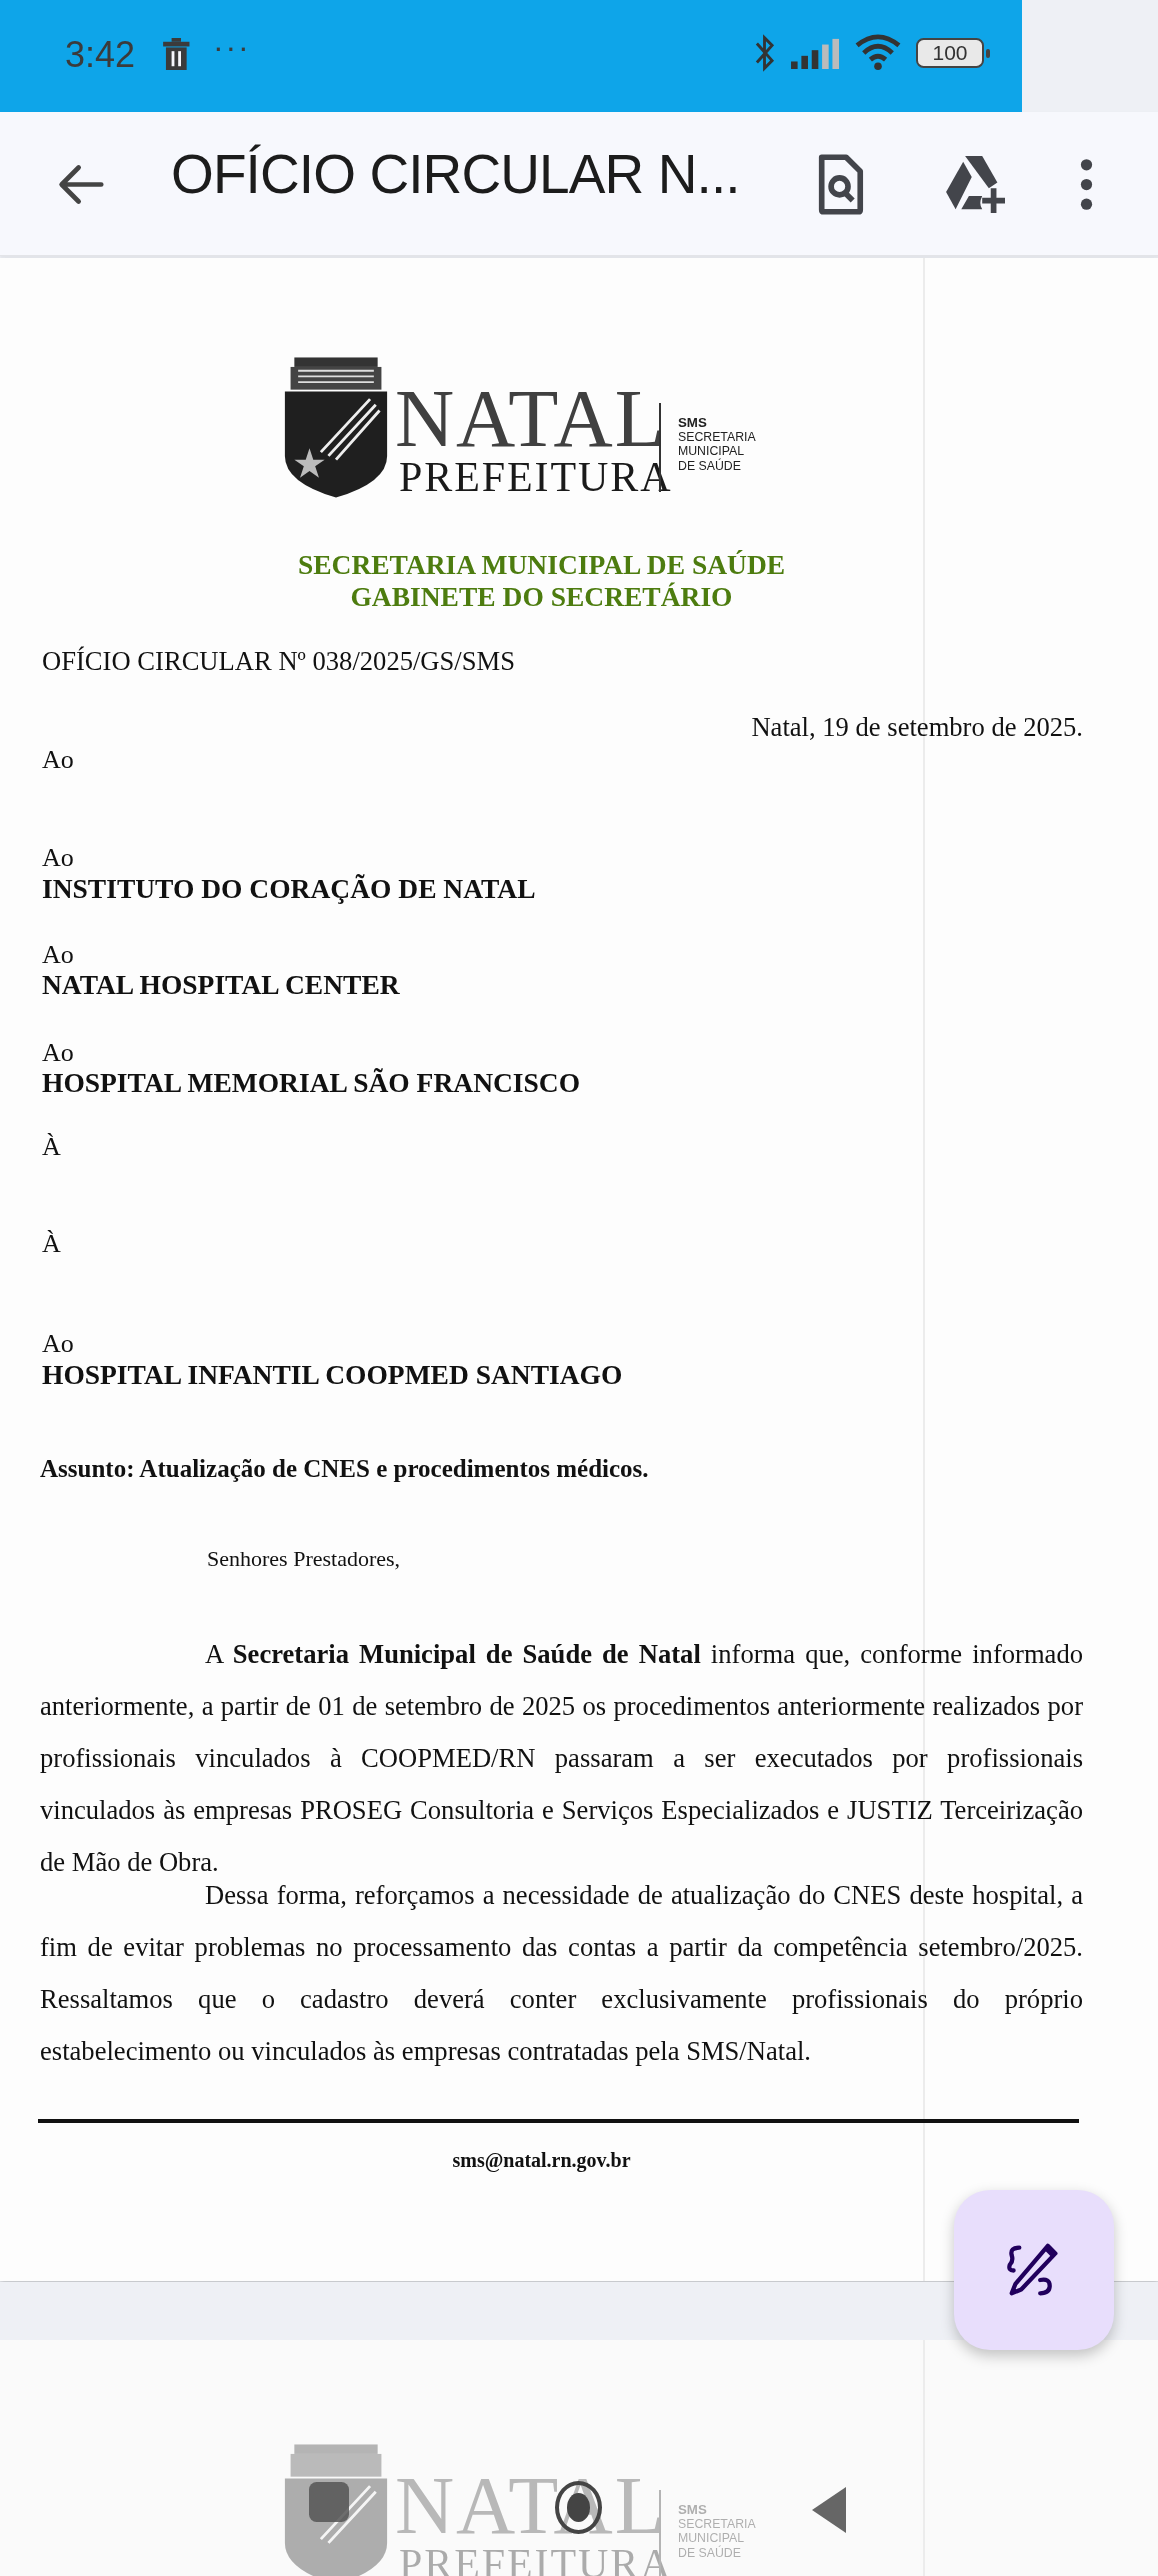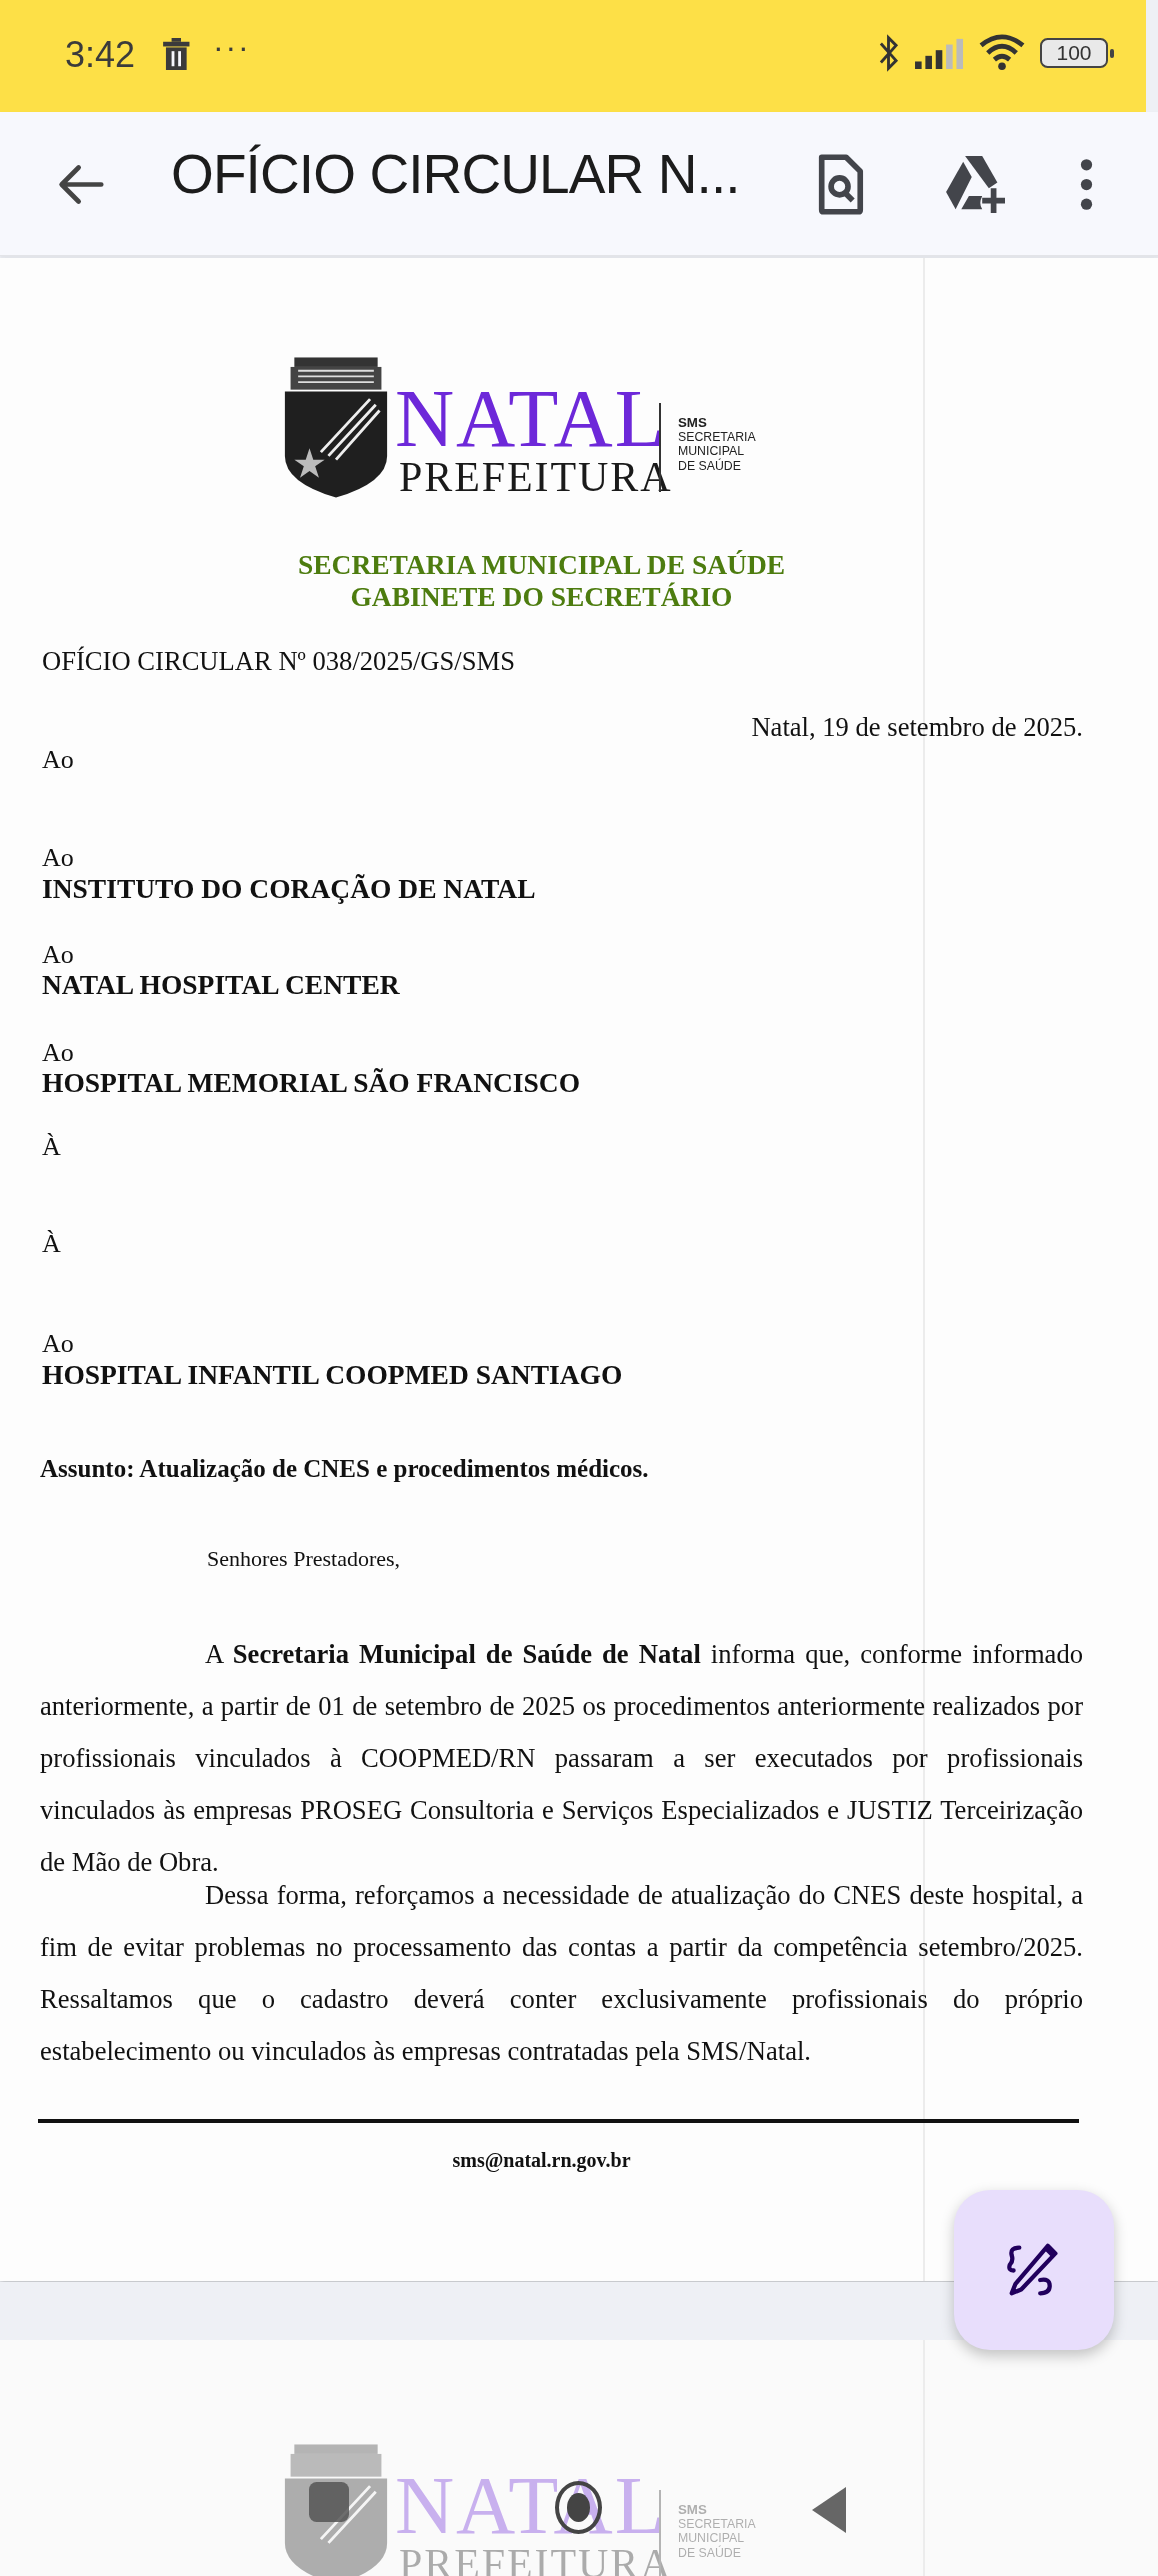--- a/index.html
+++ b/index.html
@@ -1,40 +1,40 @@
 <!DOCTYPE html>
 <html style="font-size:15px"><head>
 <meta charset="utf-8">
 <style>
   * { box-sizing: border-box; margin: 0; padding: 0; }
   html, body { width: 1159px; height: 2576px; overflow: hidden; background: #eef0f5; }
   body { position: relative; font-family: "Liberation Sans", sans-serif; color: #1f1f1f; }
 
   
-  .statusbar { position: absolute; left: 0; top: 0; width: 1146px; height: 112px; background: #fde047; }
+  .statusbar { position: absolute; left: 0; top: 0; width: 1022px; height: 112px; background: #0ea5e9; }
   .sb-time { position: absolute; left: 65px; top: 34px; font-size: 36px; color: #3b3b3b; font-family: "Liberation Sans", sans-serif; }
   .sb-trash { position: absolute; left: 163px; top: 38px; width: 26.6px; height: 32px; }
   .sb-dots { position: absolute; left: 213px; top: 28.5px; font-size: 32px; color: #3b3b3b; letter-spacing: 1.9px; }
   .sb-right { position: absolute; right: 38px; top: 34px; display: flex; align-items: center; gap: 15px; }
   .battery { width: 68px; height: 30px; border: 2.8px solid #444; border-radius: 7.6px; position: relative; display: flex; align-items: center; justify-content: center; font-size: 21px; color: #333; background: #e9e9e9; }
   .battery::after { content: ""; position: absolute; right: -7.6px; top: 8.5px; width: 3.8px; height: 9.5px; background: #444; border-radius: 1.9px; }
 
   
   .appbar { position: absolute; left: 0; top: 112px; width: 1159px; height: 144px; background: #f7f8fd; border-bottom: 1.9px solid #e3e4e8; box-shadow: 0 1.9px 3.8px rgba(0,0,0,0.06); }
   .back-btn { position: absolute; left: 46px; top: 38px; width: 68px; height: 68px; display: flex; align-items: center; justify-content: center; }
   .doc-title { position: absolute; left: 171px; top: 30px; font-size: 55px; color: #1c1c1c; letter-spacing: -0.9px; white-space: nowrap; font-family: "Liberation Sans", sans-serif; }
   .ab-icon { position: absolute; top: 34px; width: 76px; height: 76px; display: flex; align-items: center; justify-content: center; }
 
   
   .page { position: absolute; left: 0; top: 258px; width: 1159px; height: 2023px; background: #fdfdfd; box-shadow: 0 3.8px 5.7px rgba(0,0,0,0.18); }
   .page-fold { position: absolute; left: 923px; top: 0; width: 1.9px; height: 100%; background: #ececec; }
 
   .logo { position: absolute; left: 283px; top: 99px; width: 494px; height: 142px; }
   .logo .crest { position: absolute; left: 0; top: 0; width: 106px; height: 141px; }
-  .logo .natal { position: absolute; left: 112px; top: 21px; font-size: 82px; font-family: "Liberation Serif", serif; color: #6d28d9; letter-spacing: 1.9px; line-height: 1; }
+  .logo .natal { position: absolute; left: 112px; top: 21px; font-size: 82px; font-family: "Liberation Serif", serif; color: #404040; letter-spacing: 1.9px; line-height: 1; }
   .logo .prefeitura { position: absolute; left: 116px; top: 99px; font-size: 42px; font-family: "Liberation Serif", serif; color: #1a1a1a; letter-spacing: 1.9px; line-height: 1; }
   .logo .divider { position: absolute; left: 376px; top: 46px; width: 1.9px; height: 89px; background: #333; }
   .logo .sms { position: absolute; left: 395px; top: 59px; font-size: 12.3px; line-height: 14.2px; color: #222; font-weight: bold; font-family: "Liberation Sans", sans-serif; }
   .logo .sms span { display: block; font-weight: normal; }
   .logo .sms span.b { font-weight: bold; font-size: 13.3px; }
 
   .heading { position: absolute; left: 0; width: 1083px; text-align: center; font-weight: bold; font-size: 27.5px; color: #4d7c0f; font-family: "Liberation Serif", serif; }
   .txt { position: absolute; font-family: "Liberation Serif", serif; color: #111; white-space: nowrap; }
   .recip-label { font-size: 26px; }
   .recip-name { font-size: 27.5px; font-weight: bold; }

